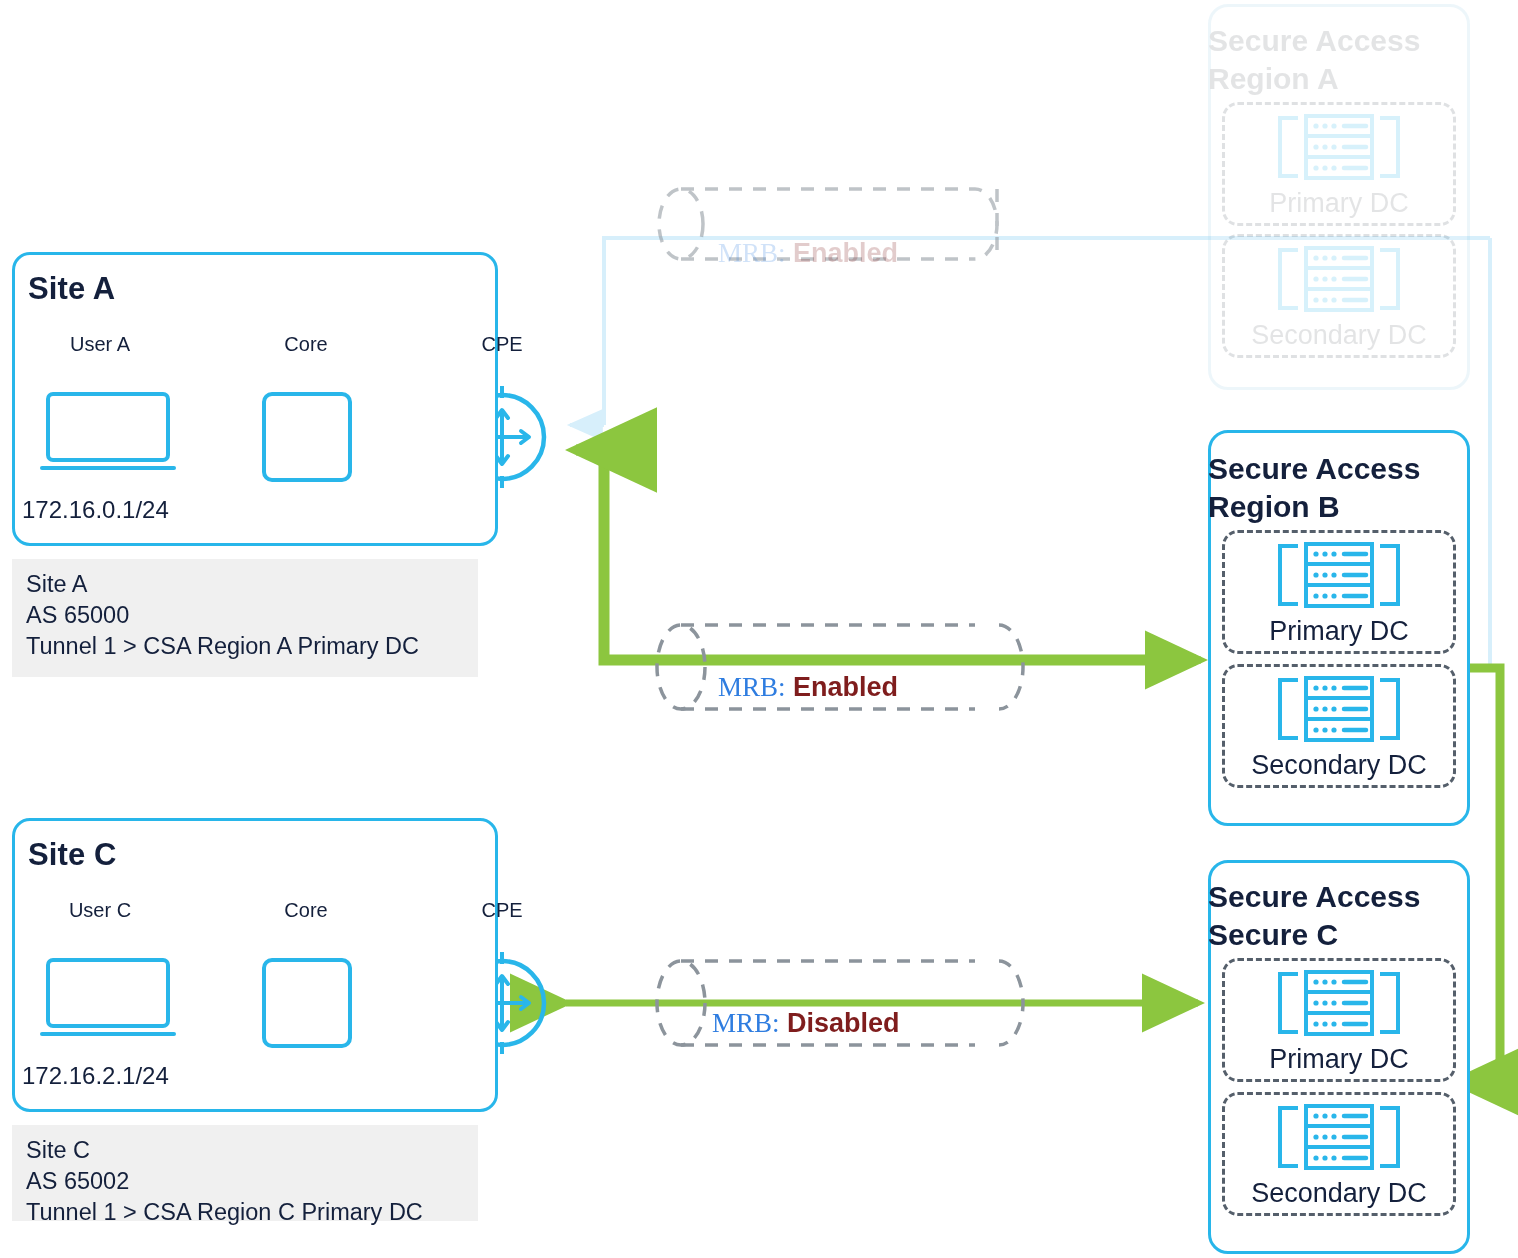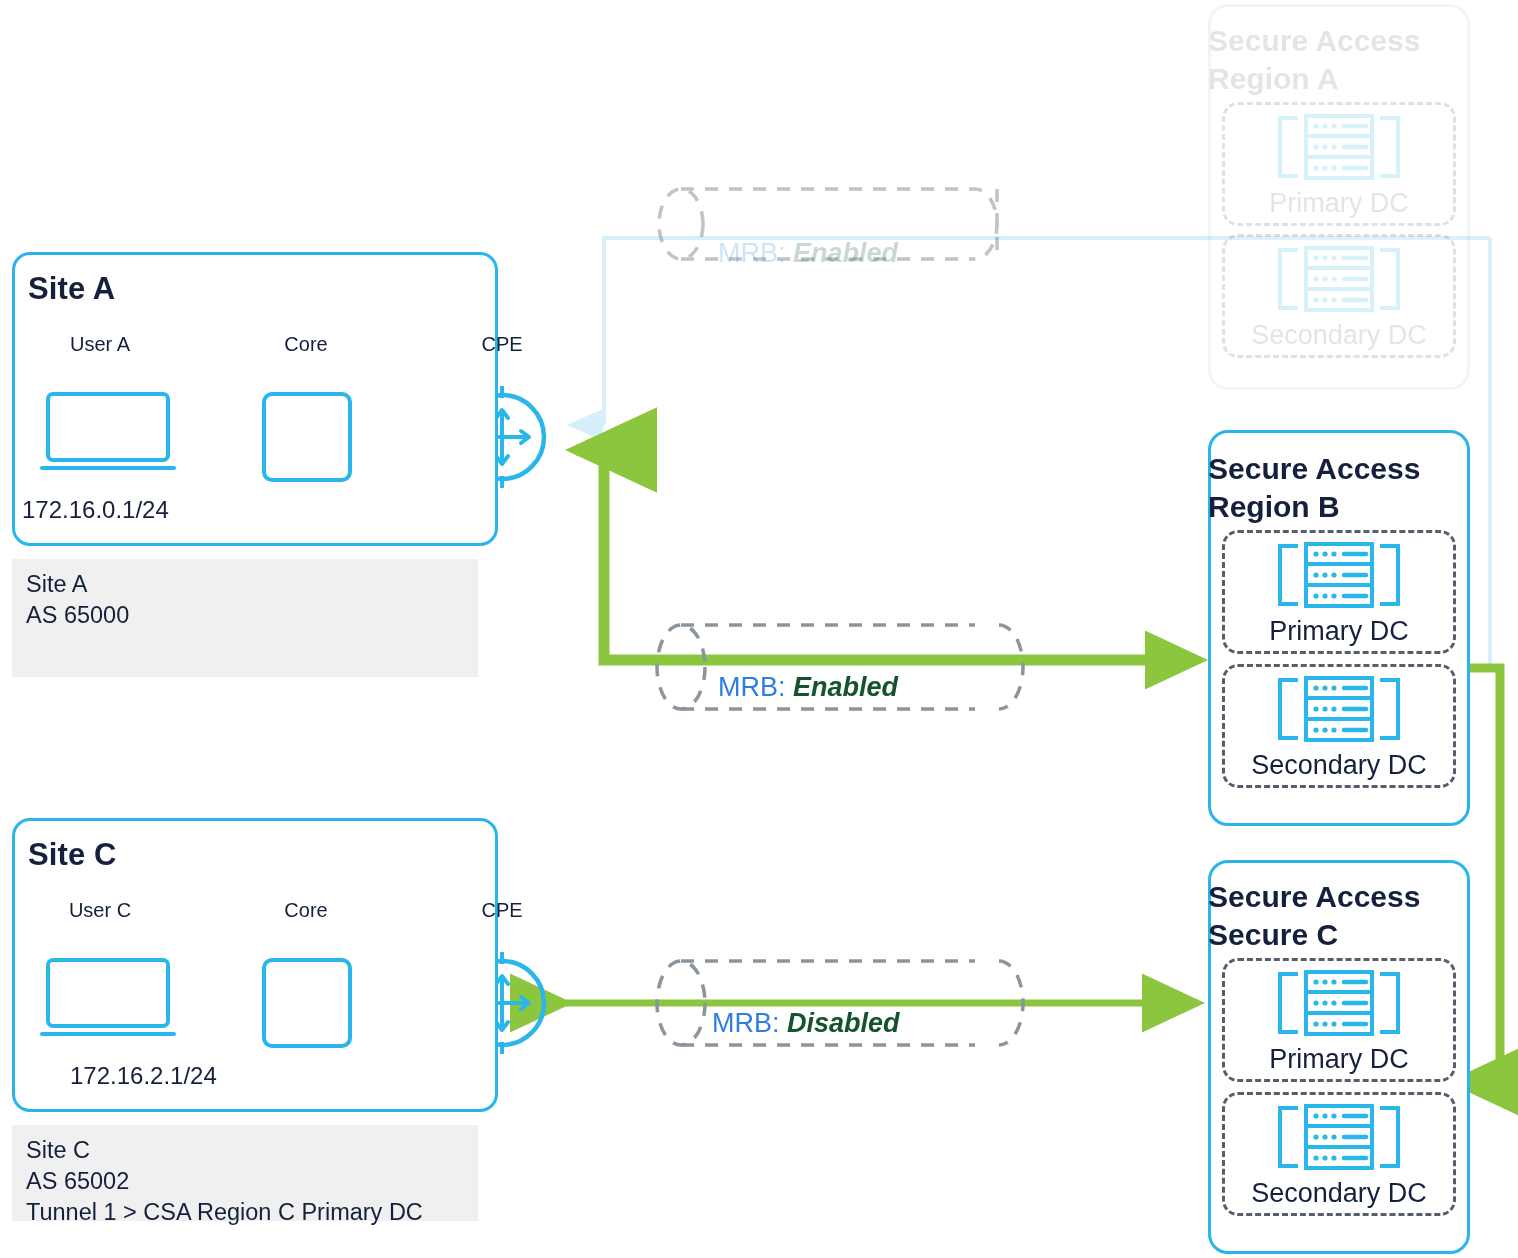--- a/index.html
+++ b/index.html
@@ -34,22 +34,22 @@
   .faded{opacity:.18;}
   .faded .region{border-color:#9ecfe8;}
   .faded .region-title,.faded .dc-label{color:#6b7076;}
 
   
   .icon{position:absolute;}
   .laptop-screen{position:absolute;border:4px solid #29b6ea;border-radius:7px;box-sizing:border-box;}
   .laptop-base{position:absolute;height:4px;background:#29b6ea;border-radius:2px;}
   .switch-box{position:absolute;border:4px solid #29b6ea;border-radius:10px;box-sizing:border-box;}
   .mrb{position:absolute;white-space:nowrap;font-size:27px;font-weight:700;}
-  .mrb .k{color:#2f7de0;font-weight:500;}
-  .mrb .v{color:#14532d;font-weight:700;font-style:italic;}
+  .mrb .k{color:#2f7de0;font-weight:500;font-family:Liberation Serif, serif;}
+  .mrb .v{color:#7f1d1d;font-weight:700;}
 </style>
 </head>
 <body>
 
 <div class="stage">
 
   <svg class="wires" viewBox="0 0 1518 1258">
     <defs>
       <marker id="gArrow" markerWidth="9" markerHeight="9" refX="7.4" refY="4.5" orient="auto" markerUnits="strokeWidth">
         <path d="M0,0.6 L8.4,4.5 L0,8.4 z" fill="#8cc63f"></path>
@@ -164,36 +164,37 @@
     <div class="laptop-base" style="left:0;top:74px;width:136px;"></div>
   </div>
 
   <div class="switch-box" style="left:262px;top:392px;width:90px;height:90px;"></div>
 
   <div class="subnet" style="left:22px;top:496px;">172.16.0.1/24</div>
 
   <div class="info-panel" style="left:12px;top:559px;width:466px;height:118px;">
     <div>Site A</div>
     <div>AS 65000</div>
+    <div>Tunnel 1 &gt; CSA Region A Primary DC</div>
   </div>
 
   <div class="site-box" style="left:12px;top:818px;width:486px;height:294px;"></div>
   <div class="site-title" style="left:28px;top:837px;">Site C</div>
 
   <div class="node-label" style="left:20px;top:899px;width:160px;">User C</div>
   <div class="node-label" style="left:236px;top:899px;width:140px;">Core</div>
   <div class="node-label" style="left:432px;top:899px;width:140px;">CPE</div>
 
   <div class="icon" style="left:40px;top:958px;width:136px;height:82px;">
     <div class="laptop-screen" style="left:6px;top:0;width:124px;height:70px;"></div>
     <div class="laptop-base" style="left:0;top:74px;width:136px;"></div>
   </div>
   <div class="switch-box" style="left:262px;top:958px;width:90px;height:90px;"></div>
 
-  <div class="subnet" style="left:22px;top:1062px;margin-left:48px;">172.16.2.1/24</div>
+  <div class="subnet" style="left:22px;top:1062px;">172.16.2.1/24</div>
 
   <div class="info-panel" style="left:12px;top:1125px;width:466px;height:96px;">
     <div>Site C</div>
     <div>AS 65002</div>
     <div>Tunnel 1 &gt; CSA Region C Primary DC</div>
   </div>
 
   <div class="faded">
     <div class="region" style="left:1208px;top:4px;width:262px;height:386px;"></div>
     <div class="region-title" style="left:1208px;top:22px;width:262px;">

